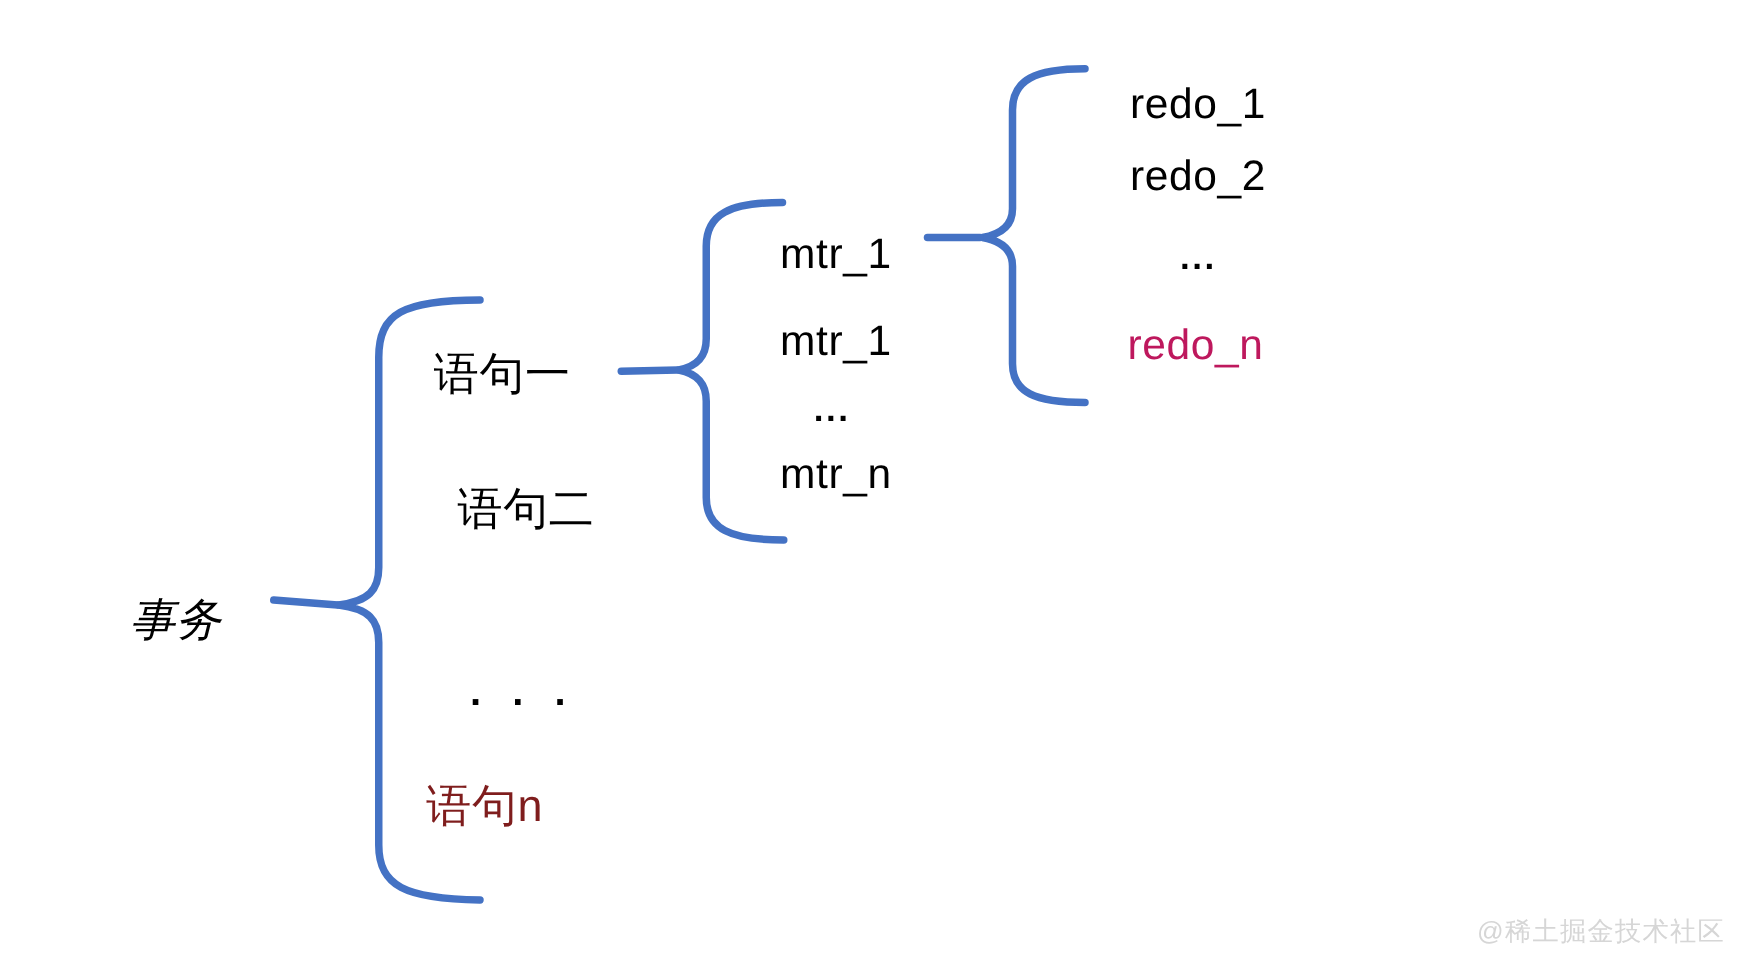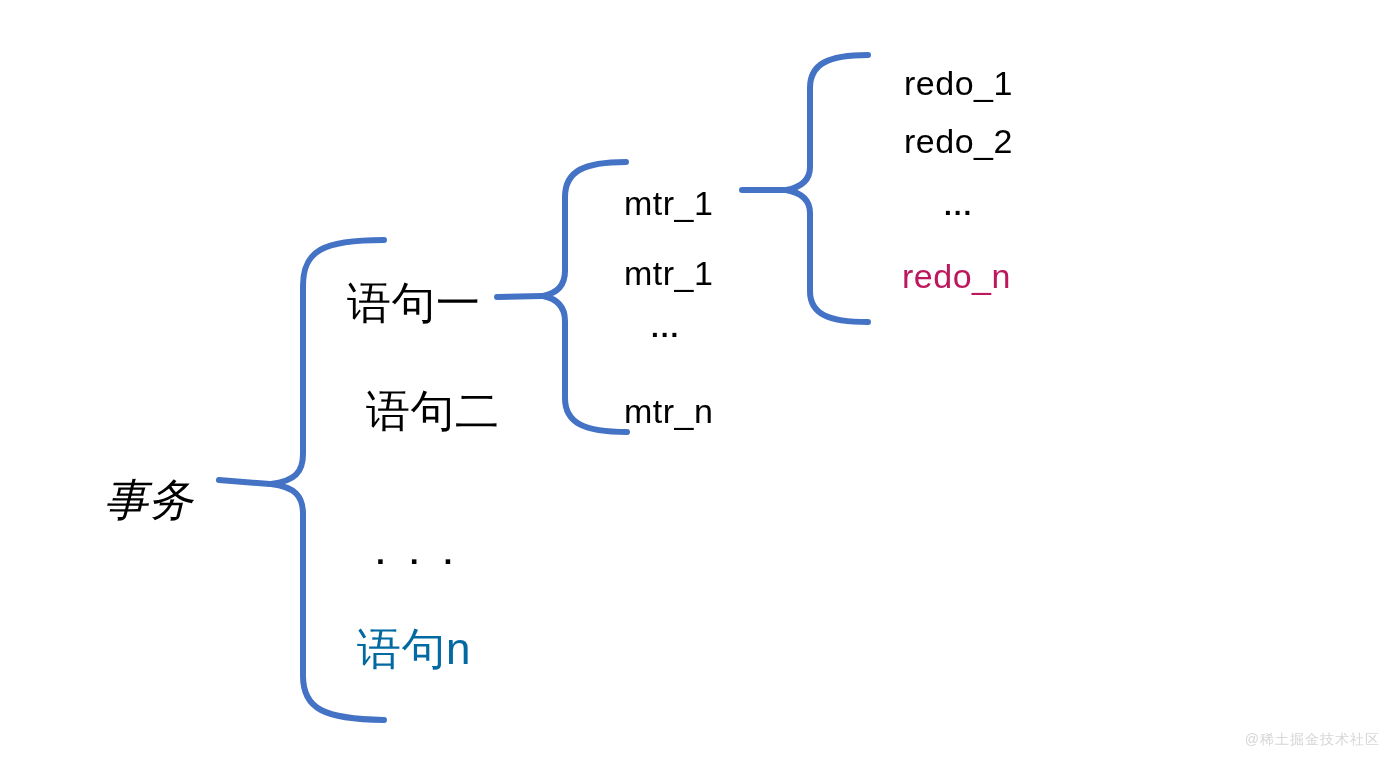--- a/index.html
+++ b/index.html
@@ -29,29 +29,29 @@
     stroke-linecap: round;
     stroke-linejoin: round;
   }
   .lbl {
     position: absolute;
     color: #000000;
     line-height: 1;
     white-space: nowrap;
     letter-spacing: 0.5px;
   }
-  .cjk  { font-size: 44px; }
+  .cjk  { font-size: 36px; }
   .latin { font-size: 34px; }
   .dots-wide { font-size: 32px; letter-spacing: 8px; font-weight: bold; }
   .dots { font-size: 28px; font-weight: bold; letter-spacing: 2px; }
   .watermark {
     position: absolute;
     right: 10px;
     top: 731px;
-    font-size: 14px;
+    font-size: 21px;
     color: #d6d6d6;
     letter-spacing: 1px;
   }
 </style>
 </head>
 <body>
 
 <div class="canvas" style="background: rgb(255, 255, 255);">
 
   <svg class="brace-layer" viewBox="0 0 1390 776">
@@ -64,26 +64,26 @@
 
     <path class="brace" d="M 868 55 C 828 55 810 64 810 88 L 810 167 C 810 179 803 187 786 190 C 803 193 810 201 810 213 L 810 291 C 810 314 828 322 868 322" style="stroke: rgb(68, 114, 196);"></path>
     <path class="connector" d="M 742 190 L 784 190" style="stroke: rgb(68, 114, 196);"></path>
   </svg>
 
   <div class="lbl cjk" style="left: 104px; top: 478px; color: rgb(0, 0, 0); font-style: italic;">事务</div>
 
   <div class="lbl cjk" style="left: 347px; top: 281px; color: rgb(0, 0, 0);">语句一</div>
   <div class="lbl cjk" style="left: 347px; top: 389px; color: rgb(0, 0, 0); margin-left: 19px;">语句二</div>
   <div class="lbl dots-wide" style="left: 376px; top: 537px; color: rgb(0, 0, 0);">. . .</div>
-  <div class="lbl cjk" style="left: 357px; top: 627px; color: #0369a1;">语句n</div>
+  <div class="lbl cjk" style="left: 341px; top: 627px; color: #7f1d1d;">语句n</div>
 
   <div class="lbl latin" style="left: 624px; top: 186px; color: rgb(0, 0, 0);">mtr_1</div>
   <div class="lbl latin" style="left: 624px; top: 256px; color: rgb(0, 0, 0);">mtr_1</div>
   <div class="lbl dots" style="left: 651px; top: 314px; color: rgb(0, 0, 0);">...</div>
-  <div class="lbl latin" style="left: 624px; top: 362px; color: rgb(0, 0, 0); margin-top: 32px;">mtr_n</div>
+  <div class="lbl latin" style="left: 624px; top: 362px; color: rgb(0, 0, 0);">mtr_n</div>
 
   <div class="lbl latin" style="left: 904px; top: 66px; color: rgb(0, 0, 0);">redo_1</div>
   <div class="lbl latin" style="left: 904px; top: 124px; color: #000000;">redo_2</div>
   <div class="lbl dots" style="left: 944px; top: 192px; color: rgb(0, 0, 0);">...</div>
   <div class="lbl latin" style="left: 902px; top: 259px; color: #be185d;">redo_n</div>
 
   <div class="watermark" style="color: rgb(214, 214, 214);">@稀土掘金技术社区</div>
 
 </div>
 

